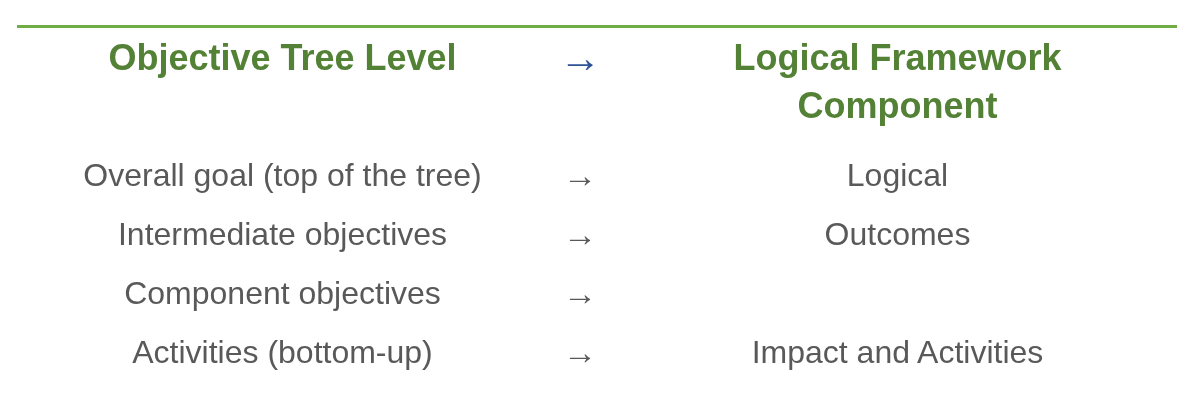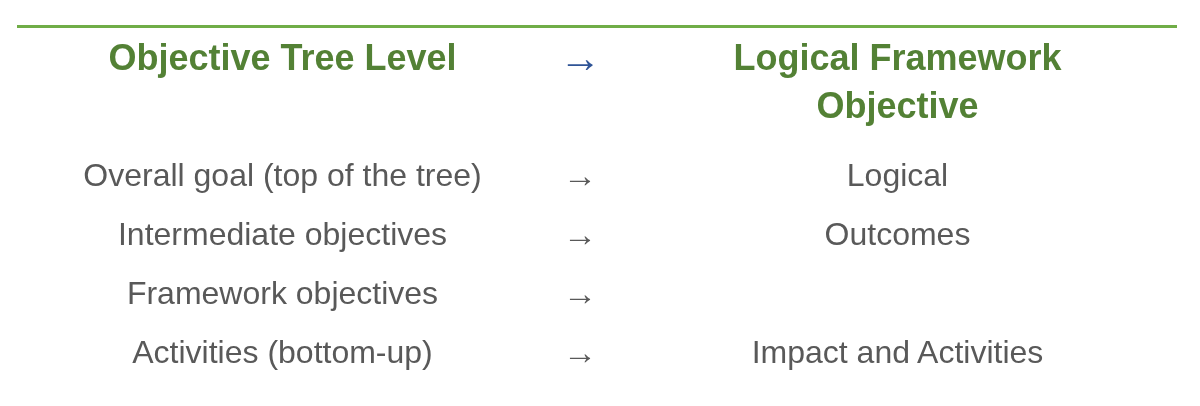--- a/index.html
+++ b/index.html
@@ -88,21 +88,21 @@
 <div class="sheet">
 
   <div class="rule top"></div>
 
   <div class="grid">
 
     <div class="row header-row">
       <div></div>
       <div class="cell header-cell">Objective Tree Level</div>
       <div class="cell header-arrow">→</div>
-      <div class="cell header-cell right">Logical Framework Objective</div>
+      <div class="cell header-cell right">Logical Framework Component</div>
       <div></div>
     </div>
 
     <div class="row data-row">
       <div></div>
       <div class="cell data-cell">Overall goal (top of the tree)</div>
       <div class="cell row-arrow">→</div>
       <div class="cell data-cell">Logical</div>
       <div></div>
     </div>
@@ -110,21 +110,21 @@
     <div class="row data-row">
       <div></div>
       <div class="cell data-cell">Intermediate objectives</div>
       <div class="cell row-arrow">→</div>
       <div class="cell data-cell">Outcomes</div>
       <div></div>
     </div>
 
     <div class="row data-row">
       <div></div>
-      <div class="cell data-cell">Framework objectives</div>
+      <div class="cell data-cell">Component objectives</div>
       <div class="cell row-arrow">→</div>
       <div></div>
     </div>
 
     <div class="row data-row">
       <div></div>
       <div class="cell data-cell">Activities (bottom-up)</div>
       <div class="cell row-arrow">→</div>
       <div class="cell data-cell">Impact and Activities</div>
       <div></div>

